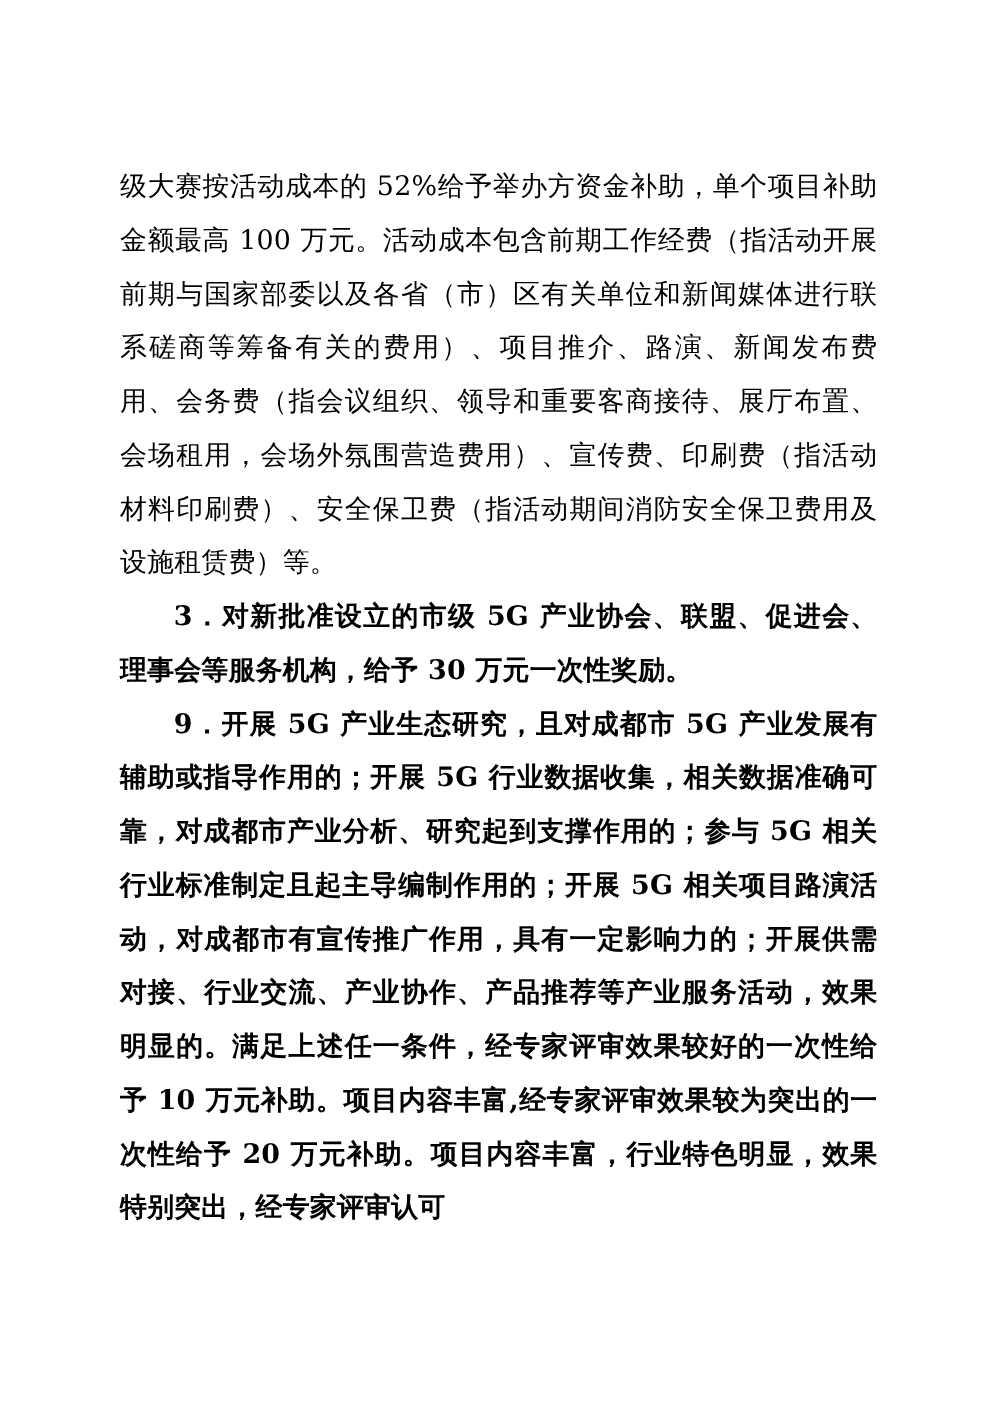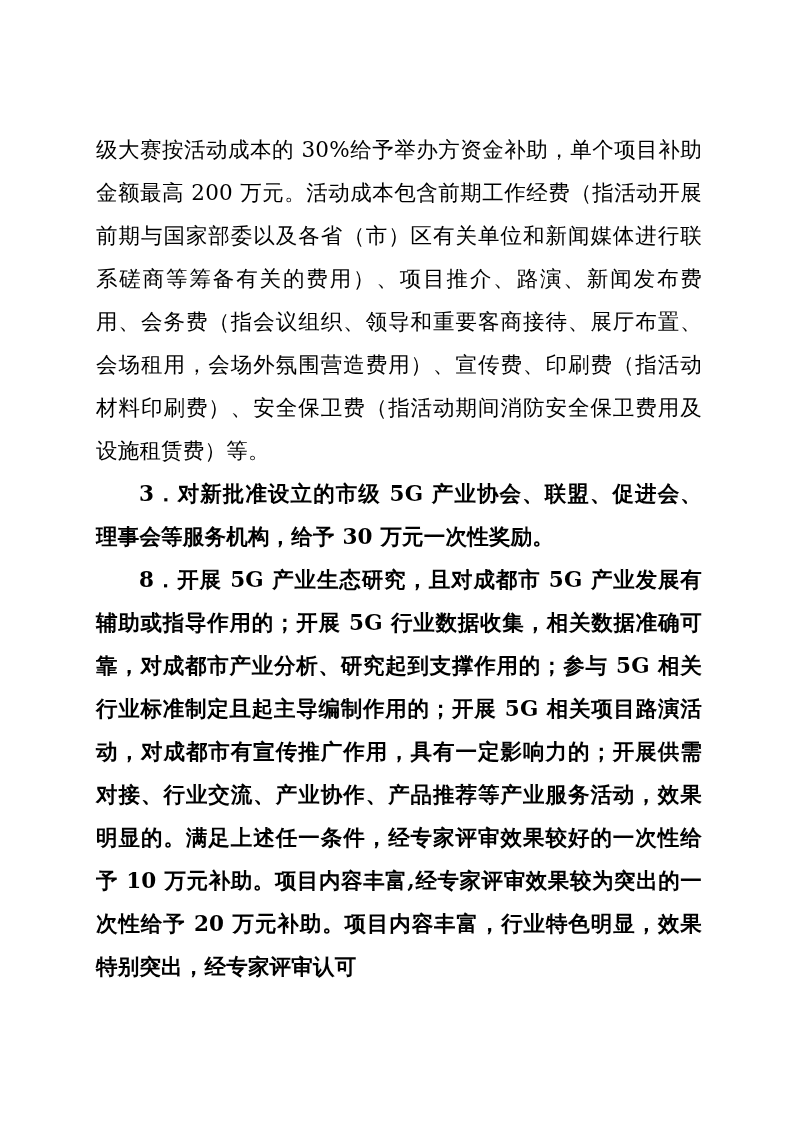--- a/index.html
+++ b/index.html
@@ -39,17 +39,17 @@
   .para.indent {
     text-indent: 43px;
     font-weight: bold;
   }
 </style>
 </head>
 <body>
 
 <div class="page">
   <div class="content">
-    <p class="para">级大赛按活动成本的 30%给予举办方资金补助，单个项目补助金额最高 200 万元。活动成本包含前期工作经费（指活动开展前期与国家部委以及各省（市）区有关单位和新闻媒体进行联系磋商等筹备有关的费用）、项目推介、路演、新闻发布费用、会务费（指会议组织、领导和重要客商接待、展厅布置、会场租用，会场外氛围营造费用）、宣传费、印刷费（指活动材料印刷费）、安全保卫费（指活动期间消防安全保卫费用及设施租赁费）等。</p>
+    <p class="para">级大赛按活动成本的 52%给予举办方资金补助，单个项目补助金额最高 100 万元。活动成本包含前期工作经费（指活动开展前期与国家部委以及各省（市）区有关单位和新闻媒体进行联系磋商等筹备有关的费用）、项目推介、路演、新闻发布费用、会务费（指会议组织、领导和重要客商接待、展厅布置、会场租用，会场外氛围营造费用）、宣传费、印刷费（指活动材料印刷费）、安全保卫费（指活动期间消防安全保卫费用及设施租赁费）等。</p>
     <p class="para indent">3．对新批准设立的市级 5G 产业协会、联盟、促进会、理事会等服务机构，给予 30 万元一次性奖励。</p>
-    <p class="para indent">8．开展 5G 产业生态研究，且对成都市 5G 产业发展有辅助或指导作用的；开展 5G 行业数据收集，相关数据准确可靠，对成都市产业分析、研究起到支撑作用的；参与 5G 相关行业标准制定且起主导编制作用的；开展 5G 相关项目路演活动，对成都市有宣传推广作用，具有一定影响力的；开展供需对接、行业交流、产业协作、产品推荐等产业服务活动，效果明显的。满足上述任一条件，经专家评审效果较好的一次性给予 10 万元补助。项目内容丰富,经专家评审效果较为突出的一次性给予 20 万元补助。项目内容丰富，行业特色明显，效果特别突出，经专家评审认可</p>
+    <p class="para indent">9．开展 5G 产业生态研究，且对成都市 5G 产业发展有辅助或指导作用的；开展 5G 行业数据收集，相关数据准确可靠，对成都市产业分析、研究起到支撑作用的；参与 5G 相关行业标准制定且起主导编制作用的；开展 5G 相关项目路演活动，对成都市有宣传推广作用，具有一定影响力的；开展供需对接、行业交流、产业协作、产品推荐等产业服务活动，效果明显的。满足上述任一条件，经专家评审效果较好的一次性给予 10 万元补助。项目内容丰富,经专家评审效果较为突出的一次性给予 20 万元补助。项目内容丰富，行业特色明显，效果特别突出，经专家评审认可</p>
   </div>
 </div>
 
 </body></html>

